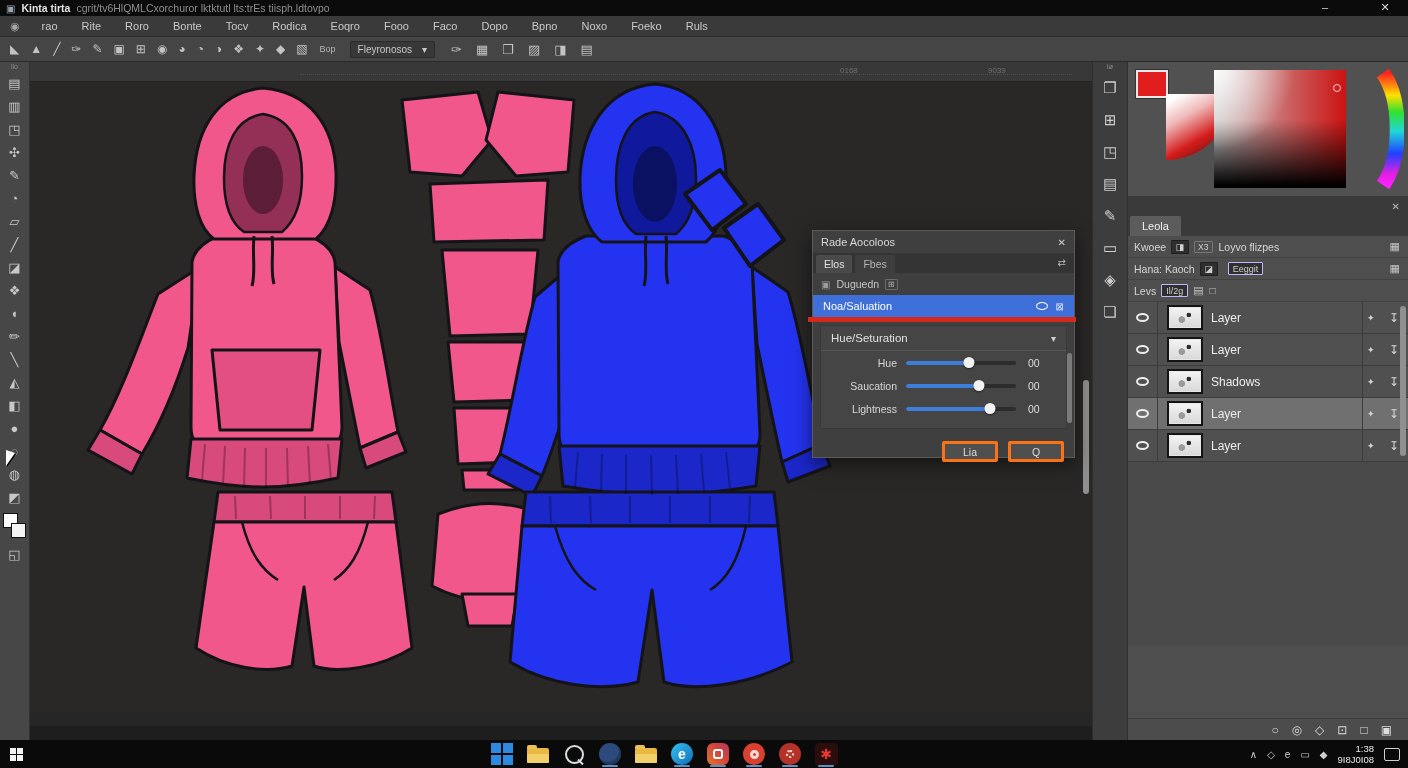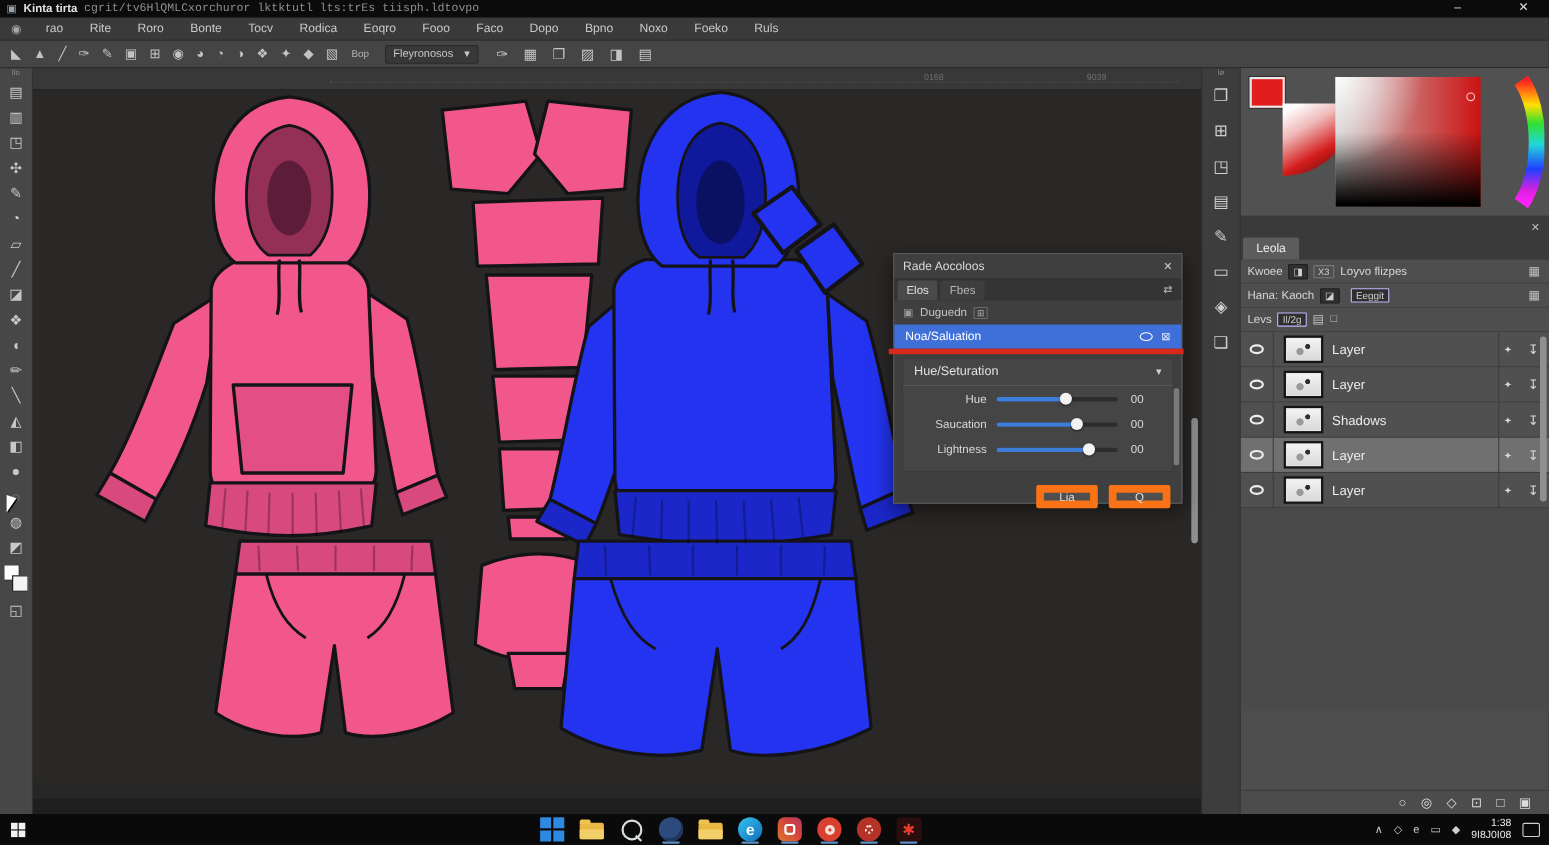--- a/index.html
+++ b/index.html
@@ -4,21 +4,21 @@
 <style>
   * { margin:0; padding:0; box-sizing:border-box; }
   html,body { width:1408px; height:768px; overflow:hidden; background:#1e1e1e;
     font-family:"Liberation Sans", sans-serif; -webkit-font-smoothing:antialiased; }
 
   
   #titlebar { position:absolute; left:0; top:0; width:1408px; height:16px; background:#0b0b0b;
     color:#cfcfcf; font-size:10.5px; display:flex; align-items:center; }
   #titlebar .appicon { color:#9aa4ad; font-size:10px; margin:0 6px 0 6px; }
   #titlebar .apptitle { font-weight:bold; color:#e3e3e3; margin-right:6px; }
-  #titlebar .docpath { color:#8f8f8f;font-family:Liberation Mono, monospace; }
+  #titlebar .docpath { color:#8f8f8f; }
   #titlebar .winctl { position:absolute; top:0; height:16px; width:34px; text-align:center;
     line-height:15px; color:#d8d8d8; font-size:11px; }
   #minimize { right:66px; } #closewin { right:6px; }
 
   
   #menubar { position:absolute; left:0; top:16px; width:1408px; height:21px; background:#3a3a3a;
     display:flex; align-items:center; color:#c9c9c9; font-size:11px; border-bottom:1px solid #2c2c2c; }
   #menubar .logo { color:#a8a8a8; margin:0 10px 0 10px; font-size:11px; }
   #menubar span.mi { padding:0 12px; }
 
@@ -163,21 +163,21 @@
     padding:0 10px; border-bottom:1px solid #555; }
   #ddrow .chev { margin-left:auto; color:#cfcfcf; font-size:10px; }
   .srow { height:23px; display:flex; align-items:center; }
   .slabel { width:76px; text-align:right; font-size:10.5px; color:#d8d8d8; margin-right:9px; }
   .track { position:relative; width:110px; height:4px; background:#2c2c2c; border-radius:2px; }
   .fill { position:absolute; left:0; top:0; height:4px; background:#3d7edb; border-radius:2px; }
   .thumb { position:absolute; top:-4px; width:11px; height:11px; background:#f2f2f2; border-radius:50%;
     transform:translateX(-50%); box-shadow:0 1px 2px rgba(0,0,0,.5); }
   .sval { margin-left:12px; font-size:10.5px; color:#ddd; }
   #dlgbtns { display:flex; justify-content:flex-end; gap:10px; margin:12px 10px 0 0; }
-  .dbtn { width:56px; height:21px; background:#4f4f4f; border:7px solid #f97316; color:#ddd;
+  .dbtn { width:56px; height:21px; background:#4f4f4f; border:3px solid #f97316; color:#ddd;
     font-size:10.5px; display:flex; align-items:center; justify-content:center; border-radius:2px; }
   #dlgscroll { position:absolute; right:2px; top:122px; width:5px; height:70px; background:#7a7a7a; border-radius:2px; }
 
   
   #taskbar { position:absolute; left:0; top:740px; width:1408px; height:28px; background:#0a0a0a; }
   #tb-startwhite { position:absolute; left:10px; top:8px; width:13px; height:13px; display:grid;
     grid-template-columns:6px 6px; grid-template-rows:6px 6px; gap:1px; }
   #tb-startwhite i { background:#f2f2f2; }
   #apps { position:absolute; left:490px; top:0; height:28px; display:flex; align-items:center; gap:12px; }
   .app { position:relative; width:24px; height:24px; display:flex; align-items:center; justify-content:center; }

